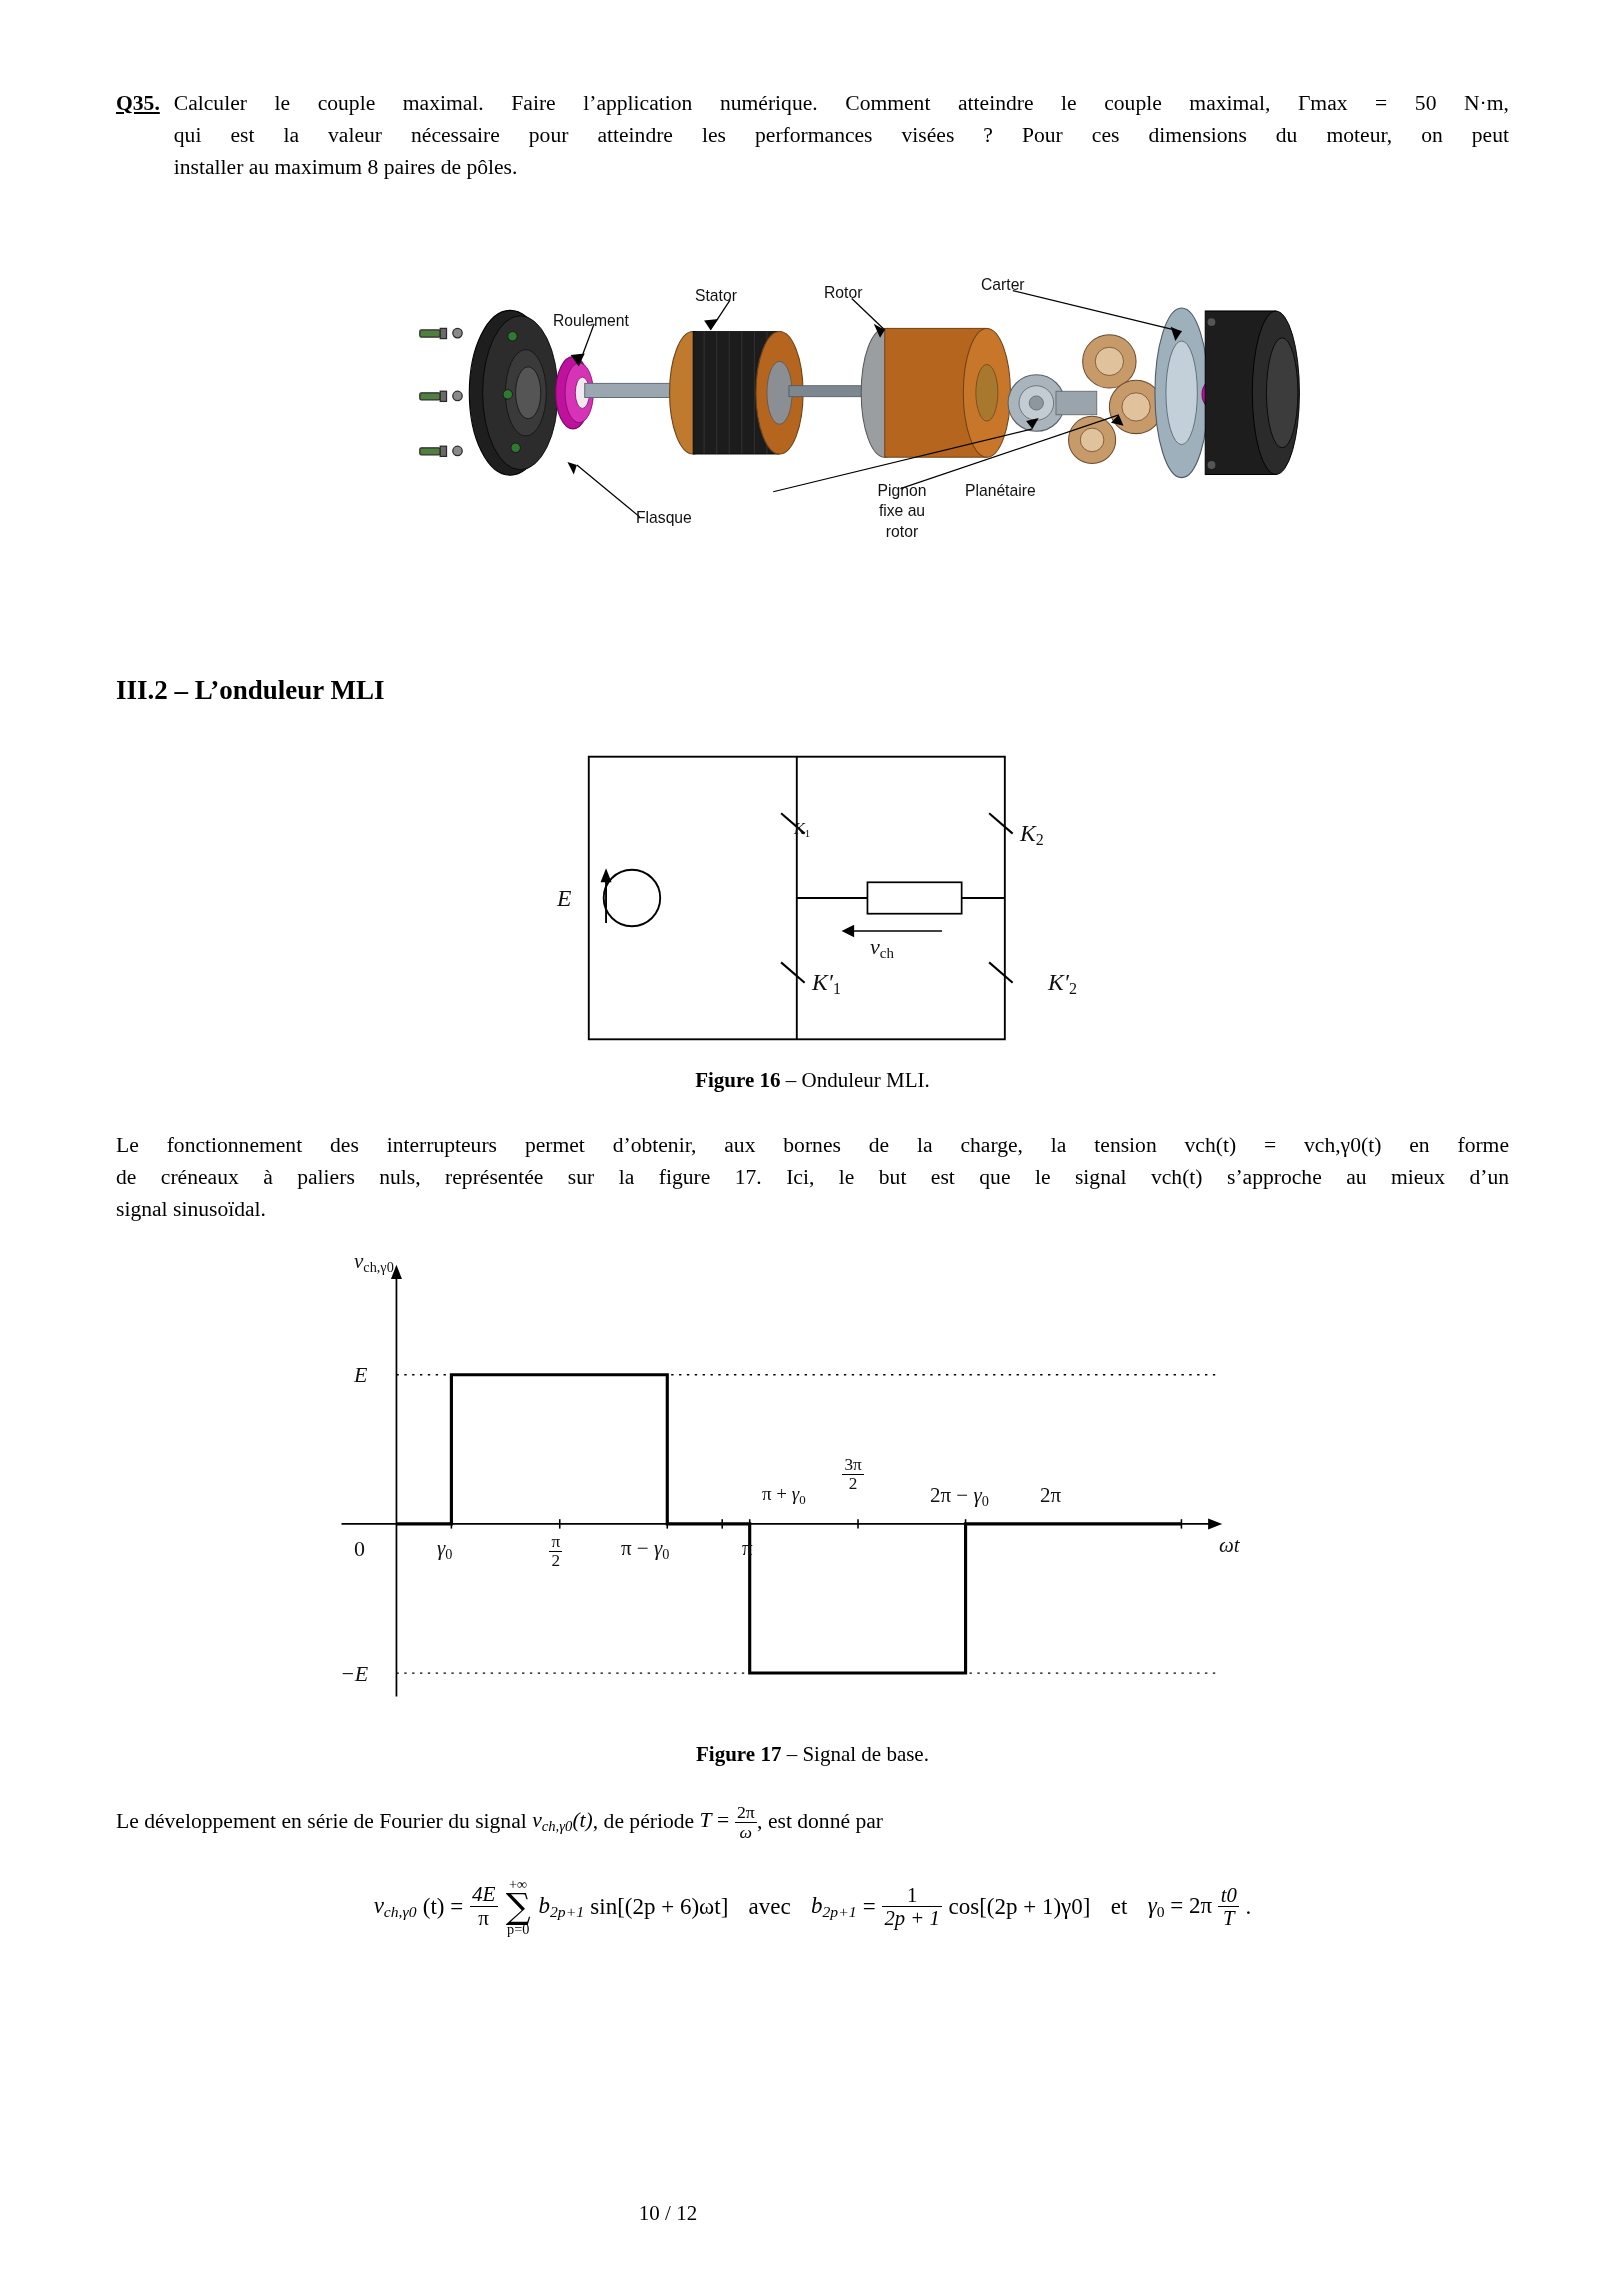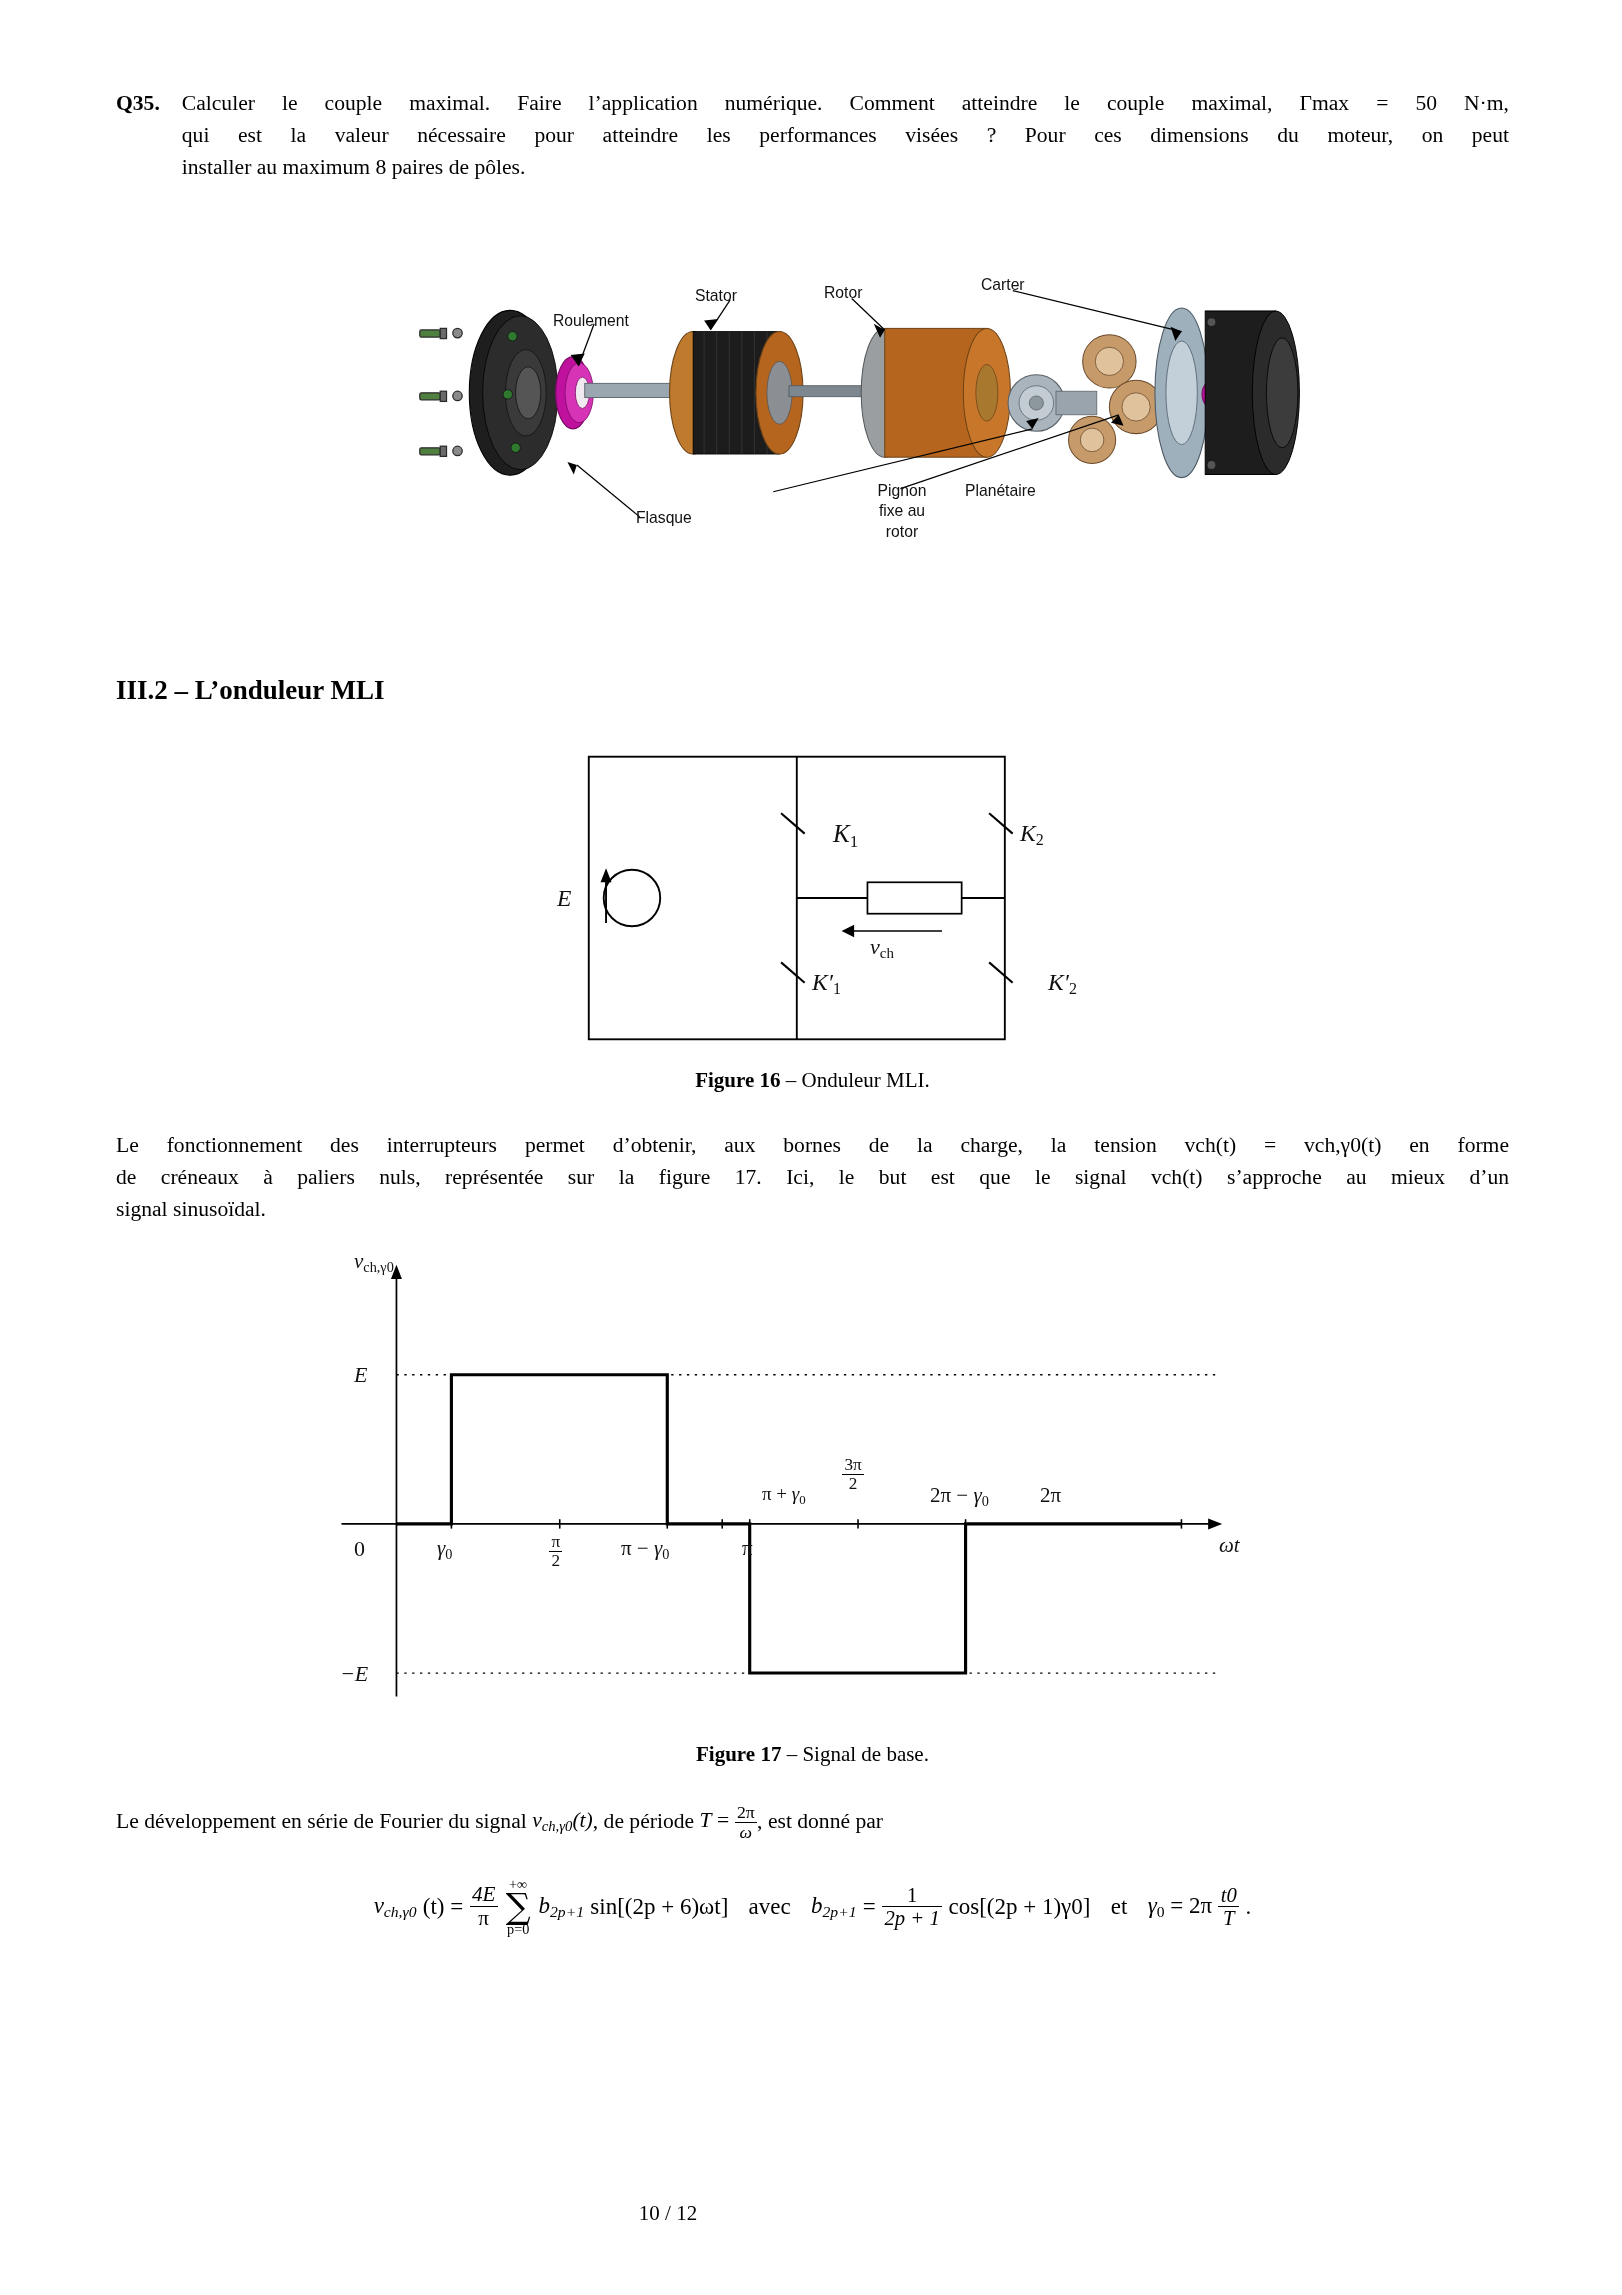--- a/index.html
+++ b/index.html
@@ -31,22 +31,23 @@
   .question {
     display: flex;
     align-items: flex-start;
     font-size: 21.6px;
     line-height: 1.48;
     text-align: justify;
   }
   .question .qlabel {
     font-weight: bold;
     flex: 0 0 auto;
-    margin-right: 22px;
+    margin-right: 14px;
     white-space: nowrap;
+    text-decoration: underline;
   }
   .question .qtext {
     flex: 1 1 auto;
     text-align: justify;
   }
   .question .qtext .ln {
     display: block;
   }
   .ln.just {
     text-align: justify;
@@ -335,21 +336,21 @@
           <polygon points="312,162 305,180 319,180" fill="#000"></polygon>
 
           <line x1="535" y1="92" x2="565" y2="118" stroke="#000" stroke-width="2.6"></line>
           <line x1="800" y1="92" x2="830" y2="118" stroke="#000" stroke-width="2.6"></line>
           <line x1="535" y1="282" x2="565" y2="308" stroke="#000" stroke-width="2.6"></line>
           <line x1="800" y1="282" x2="830" y2="308" stroke="#000" stroke-width="2.6"></line>
         </svg>
 
         <div class="lbl" style="left:196px; top:144px; font-family:'Liberation Serif',serif; font-size:23.6px; font-style:italic;">E</div>
 
-        <div class="lbl" style="left:472px; top:79px; font-family:'Liberation Serif',serif; font-size:25px;">
+        <div class="lbl" style="left:433px; top:79px; font-family:'Liberation Serif',serif; font-size:16px;">
           <span class="it">K</span><span class="sub">1</span>
         </div>
         <div class="lbl" style="left:659px; top:79px; font-family:'Liberation Serif',serif; font-size:23.6px;">
           <span class="it">K</span><span class="sub">2</span>
         </div>
         <div class="lbl" style="left:451px; top:228px; font-family:'Liberation Serif',serif; font-size:23.6px;">
           <span class="it">K′</span><span class="sub">1</span>
         </div>
         <div class="lbl" style="left:687px; top:228px; font-family:'Liberation Serif',serif; font-size:23.6px;">
           <span class="it">K′</span><span class="sub">2</span>

